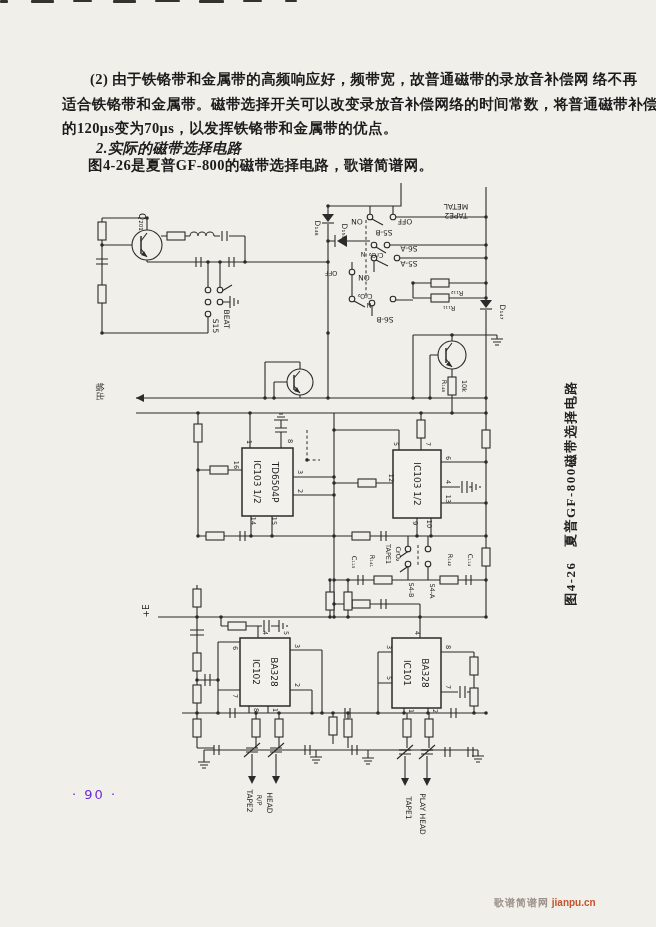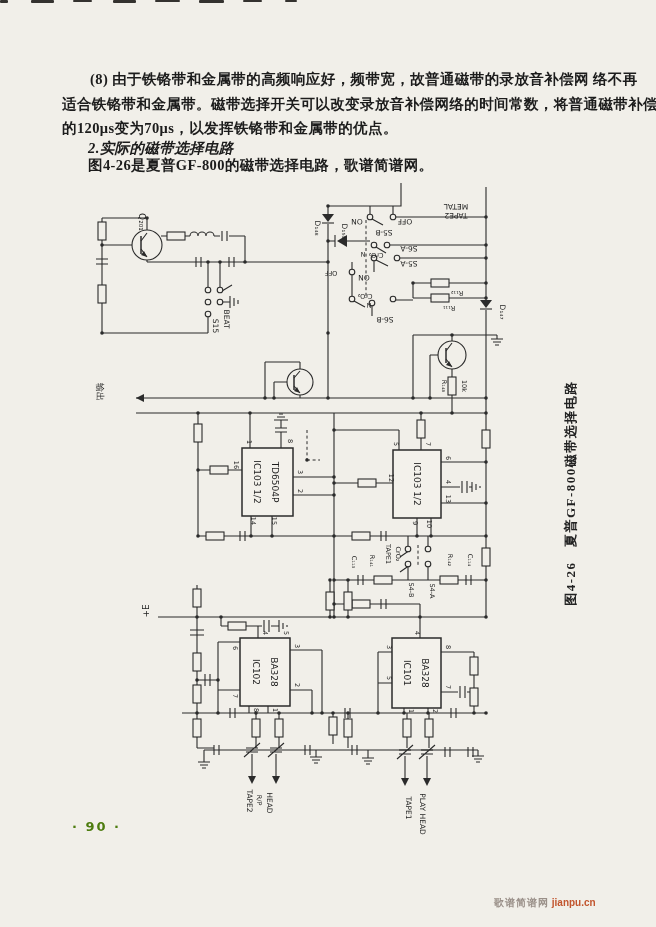--- a/index.html
+++ b/index.html
@@ -9,22 +9,22 @@
   
   .dash{position:absolute;top:0;height:3px;background:#34322f;border-radius:1px}
   
   .bodytext div{position:absolute;white-space:nowrap;color:#1c1c1c;
     font-size:14.5px;font-weight:600;letter-spacing:.4px}
   .kai{font-style:italic;font-size:13.5px}
   
   .fig-caption{position:absolute;left:421px;top:484px;width:300px;height:18px;
     text-align:center;font-size:13px;color:#222;letter-spacing:1.5px;
     font-weight:600;transform:rotate(-90deg)}
-  .pagenum{position:absolute;left:72px;top:819px;font-size:13px;color:#4d7c0f;
-    font-weight:700;letter-spacing:2px;font-family:"DejaVu Sans",sans-serif}
+  .pagenum{position:absolute;left:72px;top:787px;font-size:13px;color:#6d28d9;
+    font-weight:400;letter-spacing:2px;font-family:"DejaVu Sans",sans-serif}
   .watermark{position:absolute;left:494px;top:896px;font-size:10px;
     font-family:"Liberation Sans",sans-serif;white-space:nowrap}
   .wm-site{color:#9a9089;font-weight:600;letter-spacing:1px}
   .wm-domain{color:#c2552e;font-weight:600}
   svg.circuit{position:absolute;left:0;top:0}
   .w{stroke:#2b2b2b;stroke-width:1.1;fill:none}
   .w2{stroke:#2b2b2b;stroke-width:1.5;fill:none}
   .wd{stroke:#2b2b2b;stroke-width:1;fill:none;stroke-dasharray:3,2.6}
   .r{fill:#f1efe9;stroke:#2b2b2b;stroke-width:1.1}
   .box{fill:#f3f1eb;stroke:#2b2b2b;stroke-width:1.5}
@@ -44,24 +44,24 @@
     <span class="dash" style="left:31px;width:23px"></span>
     <span class="dash" style="left:73px;width:19px;height:2px"></span>
     <span class="dash" style="left:113px;width:23px"></span>
     <span class="dash" style="left:155px;width:25px;height:2px"></span>
     <span class="dash" style="left:199px;width:25px"></span>
     <span class="dash" style="left:243px;width:19px;height:2px"></span>
     <span class="dash" style="left:285px;width:12px;height:2px"></span>
   </div>
 
   <div class="bodytext">
-    <div style="left:90px;top:70px">(8) 由于铁铬带和金属带的高频响应好，频带宽，故普通磁带的录放音补偿网 络不再</div>
+    <div style="left:90px;top:70px">(2) 由于铁铬带和金属带的高频响应好，频带宽，故普通磁带的录放音补偿网 络不再</div>
     <div style="left:62px;top:95px">适合铁铬带和金属带。磁带选择开关可以改变录放音补偿网络的时间常数，将普通磁带补偿</div>
     <div style="left:62px;top:119px">的120μs变为70μs，以发挥铁铬带和金属带的优点。</div>
-    <div class="kai" style="left:88px;top:139px">2.实际的磁带选择电路</div>
+    <div class="kai" style="left:96px;top:139px">2.实际的磁带选择电路</div>
     <div style="left:88px;top:156px">图4-26是夏普GF-800的磁带选择电路，歌谱简谱网。</div>
   </div>
 
   <svg class="circuit" width="656" height="927" viewBox="0 0 656 927">
 
     <path class="w" d="M401,183 V206 H328 M328,206 V214 M328,224 V398 M328,241 H335 M347,241 H370 M370,206 V214 M393,206 V214 M396,217 H486 M390,245 H486 M400,258 H486 M374,261 V272 M352,262 V269 M352,275 V296 M372,306 V316 M396,300 H413 M413,283 V298 M413,283 H431 M449,283 H486 M413,298 H431 M449,298 H486 M486,187 V300 M486,310 V617 M102,218 V333 M102,218 H147 M147,218 V230 M102,245 H133 M147,260 V262 M147,262 H328 M208,262 V287 M220,262 V287 M161,236 H167 M185,236 H190 M214,236 H220 M229,236 H245 M245,236 V262 M208,317 V333 M102,333 H208"></path>
 
     <path class="w" d="M190,236 a4,4 0 0 1 8,0 a4,4 0 0 1 8,0 a4,4 0 0 1 8,0"></path>
 
     <path class="w" d="M136,398 H486 M136,413 H486 M265,362 V398 M265,362 H300 M300,362 V369 M274,382 V398 M274,382 H294 M300,395 V398 M413,335 H497 M452,335 V341 M413,335 V398 M430,355 V398 M430,355 H446 M452,369 V377 M452,395 V413 M421,413 V450 M399,430 V450 M334,430 H399 M250,413 V448 M281,420 V428 M281,432 V448 M228,470 H242 M198,470 H210 M198,413 V536 M251,516 V536 M272,516 V536 M198,536 H334 M293,477 H334 M293,495 H334 M334,413 V617 M376,483 H393 M334,483 H358 M441,462 H486 M441,487 H460 M469,487 H472 M441,503 H486 M417,518 V536 M431,518 V536 M334,536 H486 M408,536 V546 M428,536 V546 M408,567 V580 M428,567 V580 M334,580 H486 M334,604 H420 M420,604 V638 M158,617 H486 M330,580 V592 M348,580 V592 M330,610 V617 M348,610 V617"></path>

